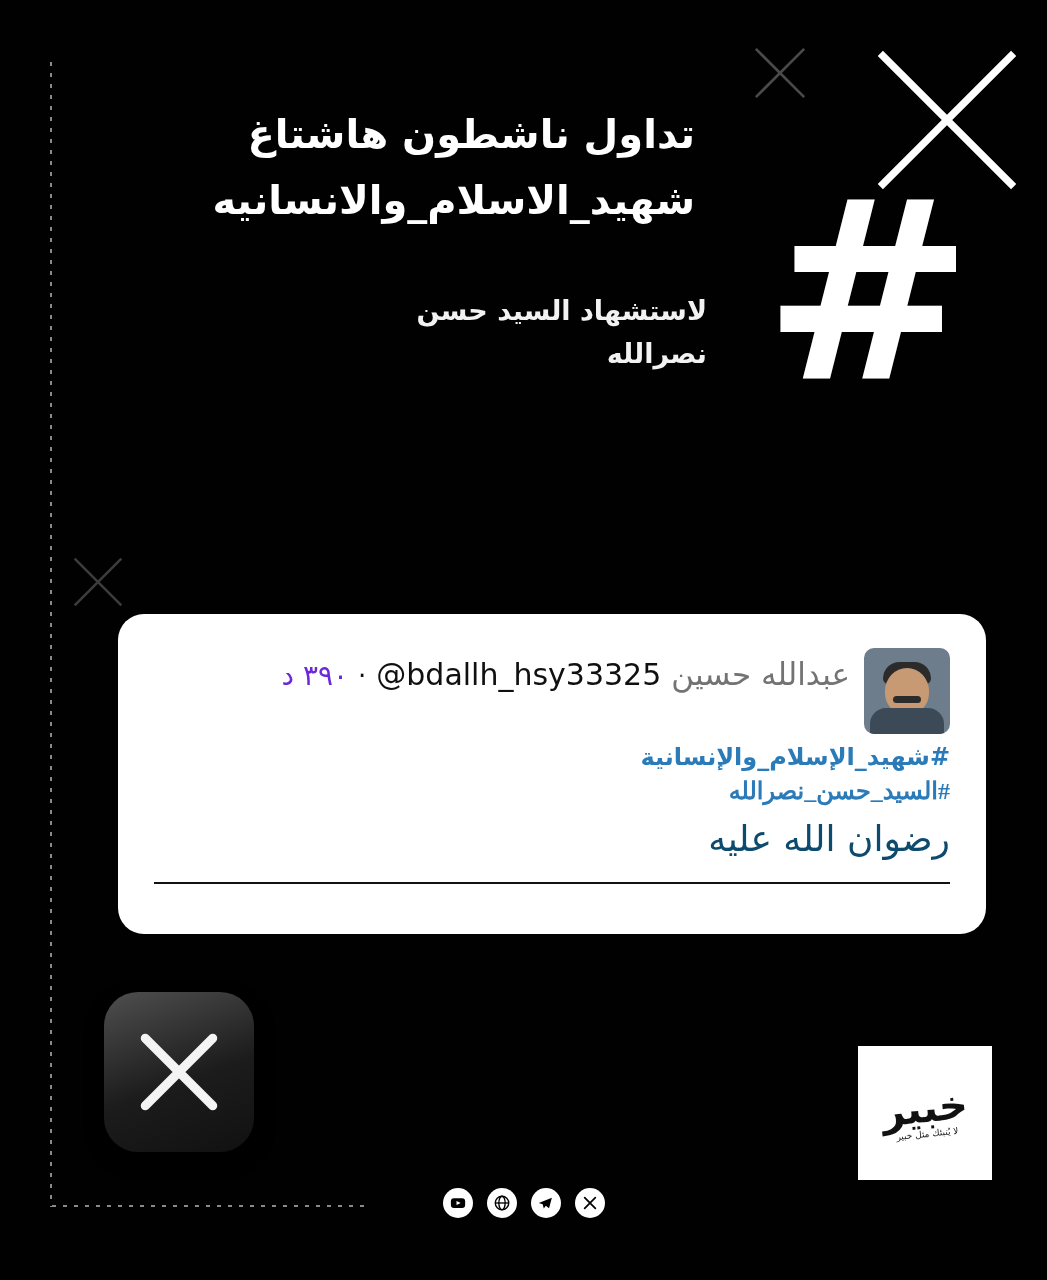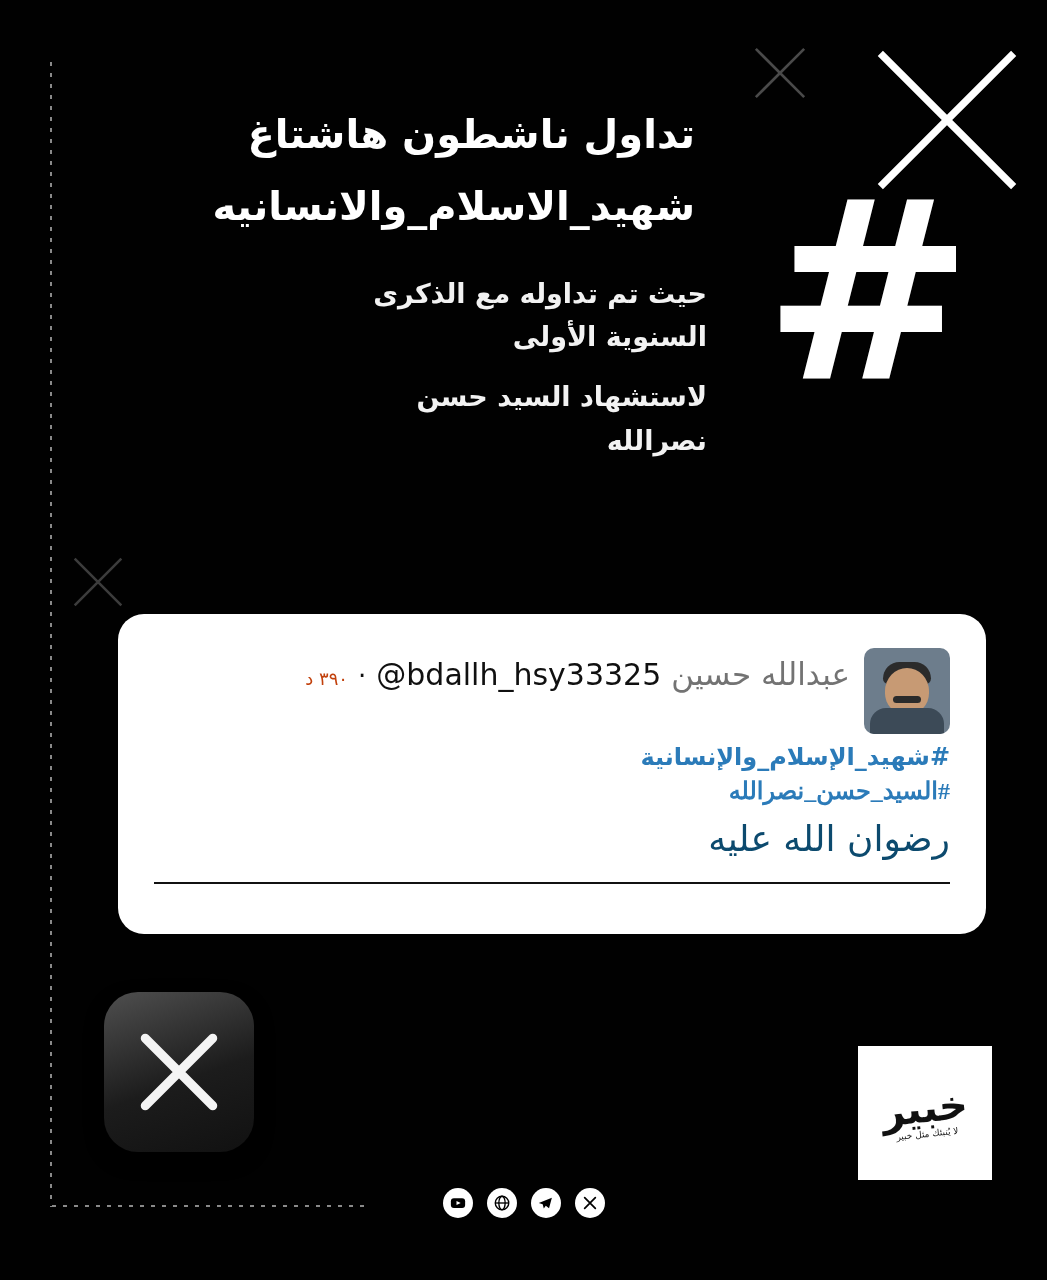--- a/index.html
+++ b/index.html
@@ -92,21 +92,21 @@
   }
   .headline .line1,
   .headline .line2 {
     font-size: 40px;
     font-weight: 700;
     color: #ffffff;
     line-height: 1.5;
     white-space: nowrap;
   }
   .headline .line2 {
-    margin-top: 12px;
+    margin-top: 6px;
   }
   .sub {
     position: absolute;
     top: 272px;
     right: 340px;
     width: 390px;
     text-align: right;
     direction: rtl;
     font-size: 27px;
     font-weight: 700;
@@ -207,22 +207,22 @@
     color: #101010;
     white-space: nowrap;
     direction: ltr;
     text-align: center;
   }
   .dot-sep {
     font-size: 26px;
     color: #101010;
   }
   .timestamp {
-    font-size: 18px;
-    color: #c2410c;
+    font-size: 28px;
+    color: #6d28d9;
     white-space: nowrap;
   }
   .tweet-body {
     margin-top: 6px;
     text-align: right;
     padding-left: 120px;
   }
   .tag {
     display: block;
     font-size: 24px;
@@ -350,21 +350,20 @@
   </div>
 
   <div class="big-hash">#</div>
 
   <div class="headline">
     <div class="line1">تداول ناشطون هاشتاغ</div>
     <div class="line2">شهيد_الاسلام_والانسانيه</div>
   </div>
 
   <div class="sub">
-    <span class="s1">حيث تم تداوله مع الذكرى السنوية الأولى</span>
     <span class="s2">لاستشهاد السيد حسن نصرالله</span>
   </div>
 
   <div class="tweet-card">
     <div class="tweet-head">
       <div class="avatar">
         <div class="hair"></div>
         <div class="face"></div>
         <div class="stache"></div>
         <div class="body"></div>

